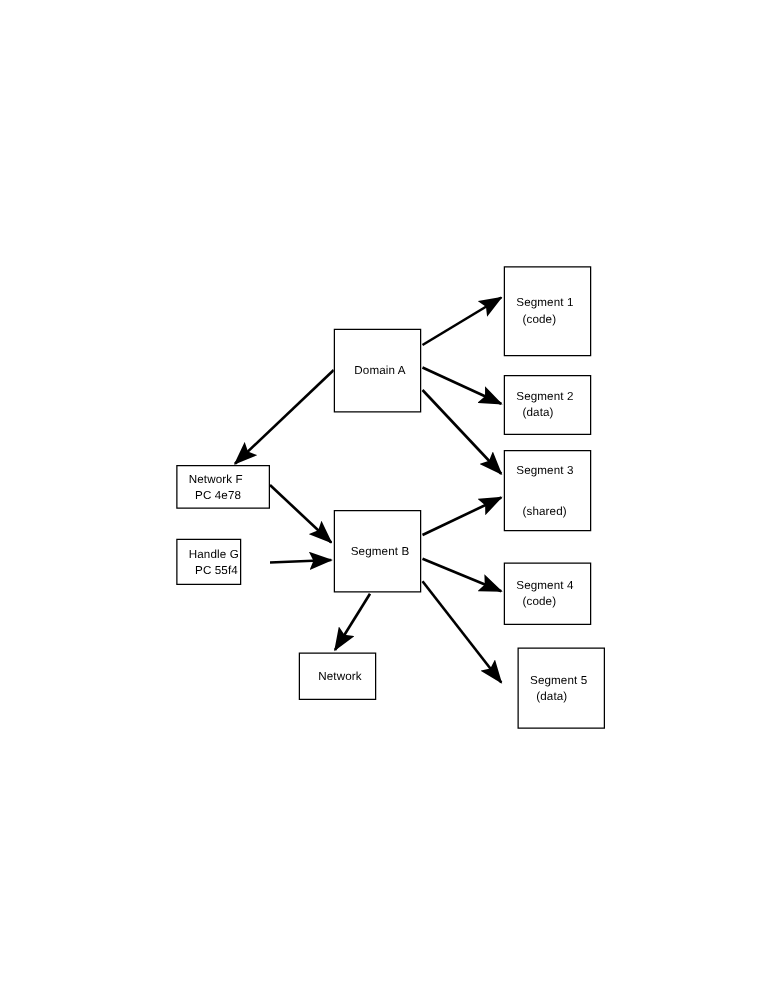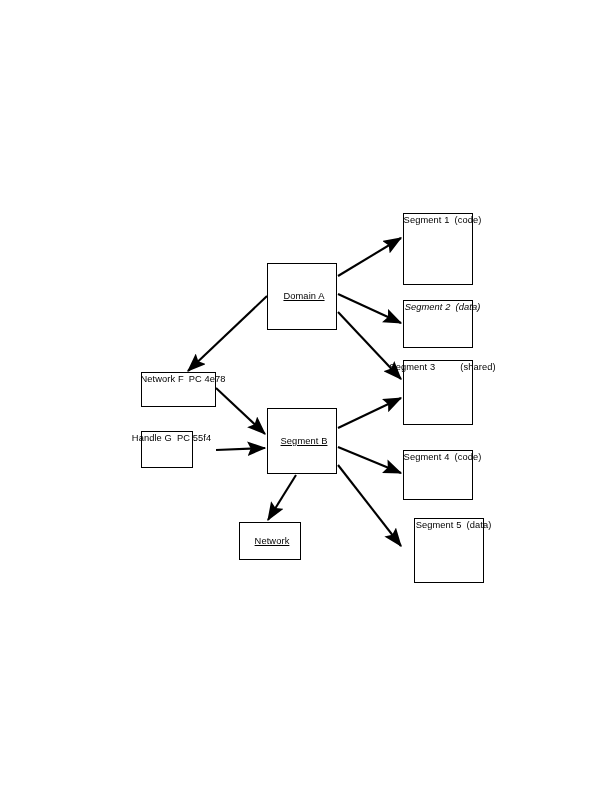--- a/index.html
+++ b/index.html
@@ -24,39 +24,38 @@
     top: 0;
     width: 612px;
     height: 792px;
   }
   .node {
     position: absolute;
     box-sizing: border-box;
     border: 1.3px solid #000000;
     background: #ffffff;
     display: flex;
-    flex-direction: row;
+    flex-direction: column;
     align-items: flex-start;
     justify-content: center;
     color: #000000;
     font-size: 9.3px;
     line-height: 13px;
     letter-spacing: 0.1px;
     padding-left: 9px;
     z-index: 2;
   }
   .node .line1,
   .node .line2 {
     display: block;
     white-space: nowrap;
   }
   .node.centered {
     align-items: center;
     padding-left: 4px;
-    text-decoration: underline;
   }
   .node .line2 {
     padding-left: 5px;
   }
 </style>
 </head>
 <body>
 
 <div id="page">
 
@@ -95,21 +94,21 @@
         <span class="line1">Handle G</span>
         <span class="line2">PC 55f4</span>
       </div>
       <div class="node centered" style="left: 239px; top: 522px; width: 62px; height: 38px; border-color: rgb(0, 0, 0);">
         <span class="line1">Network</span>
       </div>
       <div class="node" style="left: 403px; top: 213px; width: 70px; height: 72px; border-color: rgb(0, 0, 0);">
         <span class="line1">Segment 1</span>
         <span class="line2">(code)</span>
       </div>
-      <div class="node" style="left: 403px; top: 300px; width: 70px; height: 48px; border-color: rgb(0, 0, 0); font-style: italic;">
+      <div class="node" style="left: 403px; top: 300px; width: 70px; height: 48px; border-color: rgb(0, 0, 0);">
         <span class="line1">Segment 2</span>
         <span class="line2">(data)</span>
       </div>
       <div class="node" style="left: 403px; top: 360px; width: 70px; height: 65px; border-color: rgb(0, 0, 0); gap: 20px;">
         <span class="line1">Segment 3</span>
         <span class="line2">(shared)</span>
       </div>
       <div class="node" style="left: 403px; top: 450px; width: 70px; height: 50px; border-color: rgb(0, 0, 0);">
         <span class="line1">Segment 4</span>
         <span class="line2">(code)</span>

